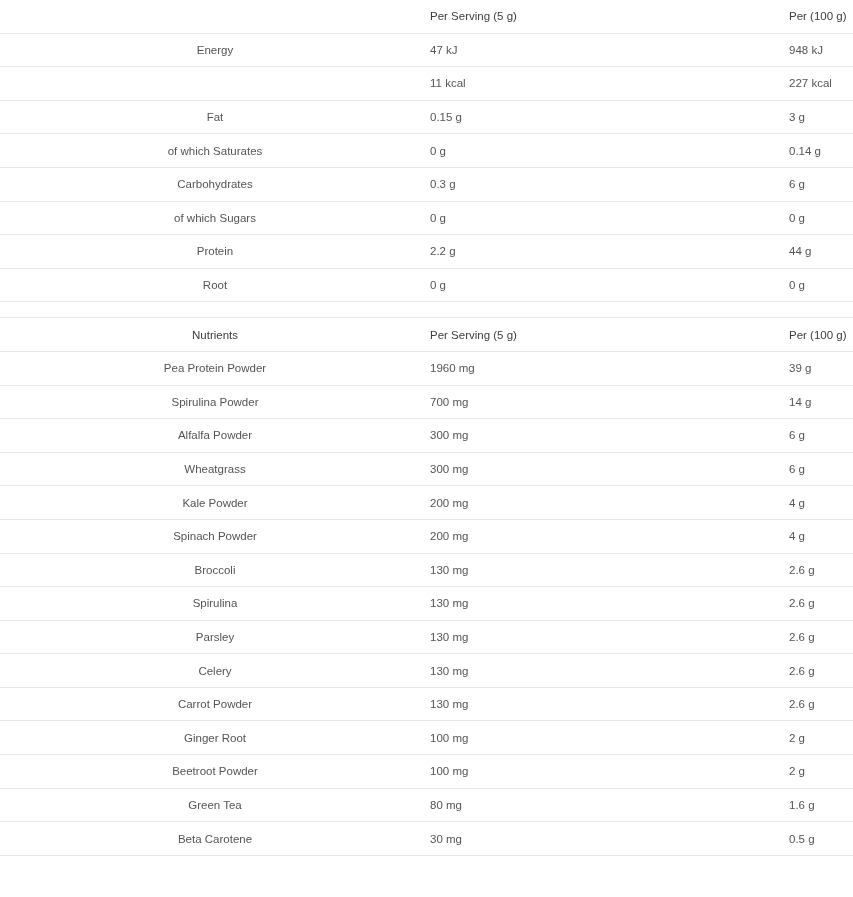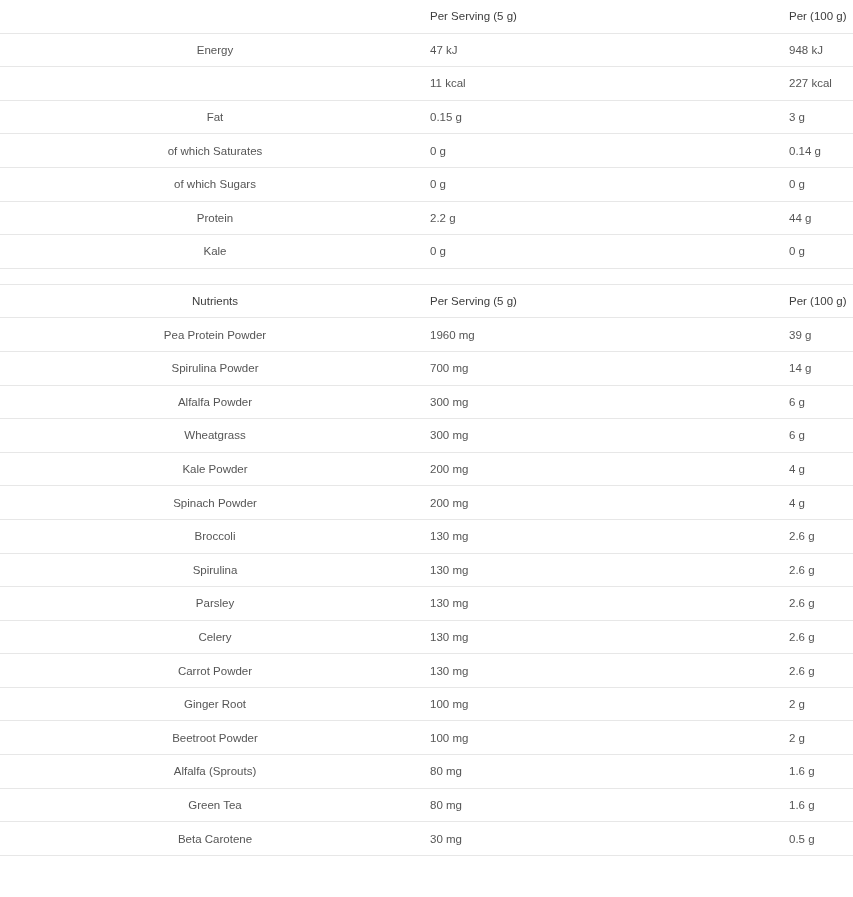--- a/index.html
+++ b/index.html
@@ -80,31 +80,36 @@
         <td class="cell-a">Fat</td>
         <td class="cell-b">0.15 g</td>
         <td class="cell-c">3 g</td>
       </tr>
       <tr>
         <td class="cell-a">of which Saturates</td>
         <td class="cell-b">0 g</td>
         <td class="cell-c">0.14 g</td>
       </tr>
       <tr>
+        <td class="cell-a">Carbohydrates</td>
+        <td class="cell-b">0.3 g</td>
+        <td class="cell-c">6 g</td>
+      </tr>
+      <tr>
         <td class="cell-a">of which Sugars</td>
         <td class="cell-b">0 g</td>
         <td class="cell-c">0 g</td>
       </tr>
       <tr>
         <td class="cell-a">Protein</td>
         <td class="cell-b">2.2 g</td>
         <td class="cell-c">44 g</td>
       </tr>
       <tr>
-        <td class="cell-a">Kale</td>
+        <td class="cell-a">Root</td>
         <td class="cell-b">0 g</td>
         <td class="cell-c">0 g</td>
       </tr>
       <tr class="spacer">
         <td></td>
         <td></td>
         <td></td>
       </tr>
       <tr class="header">
         <td class="cell-a">Nutrients</td>
@@ -170,25 +175,20 @@
         <td class="cell-a">Ginger Root</td>
         <td class="cell-b">100 mg</td>
         <td class="cell-c">2 g</td>
       </tr>
       <tr>
         <td class="cell-a">Beetroot Powder</td>
         <td class="cell-b">100 mg</td>
         <td class="cell-c">2 g</td>
       </tr>
       <tr>
-        <td class="cell-a">Alfalfa (Sprouts)</td>
-        <td class="cell-b">80 mg</td>
-        <td class="cell-c">1.6 g</td>
-      </tr>
-      <tr>
         <td class="cell-a">Green Tea</td>
         <td class="cell-b">80 mg</td>
         <td class="cell-c">1.6 g</td>
       </tr>
       <tr>
         <td class="cell-a">Beta Carotene</td>
         <td class="cell-b">30 mg</td>
         <td class="cell-c">0.5 g</td>
       </tr>
     </tbody>

